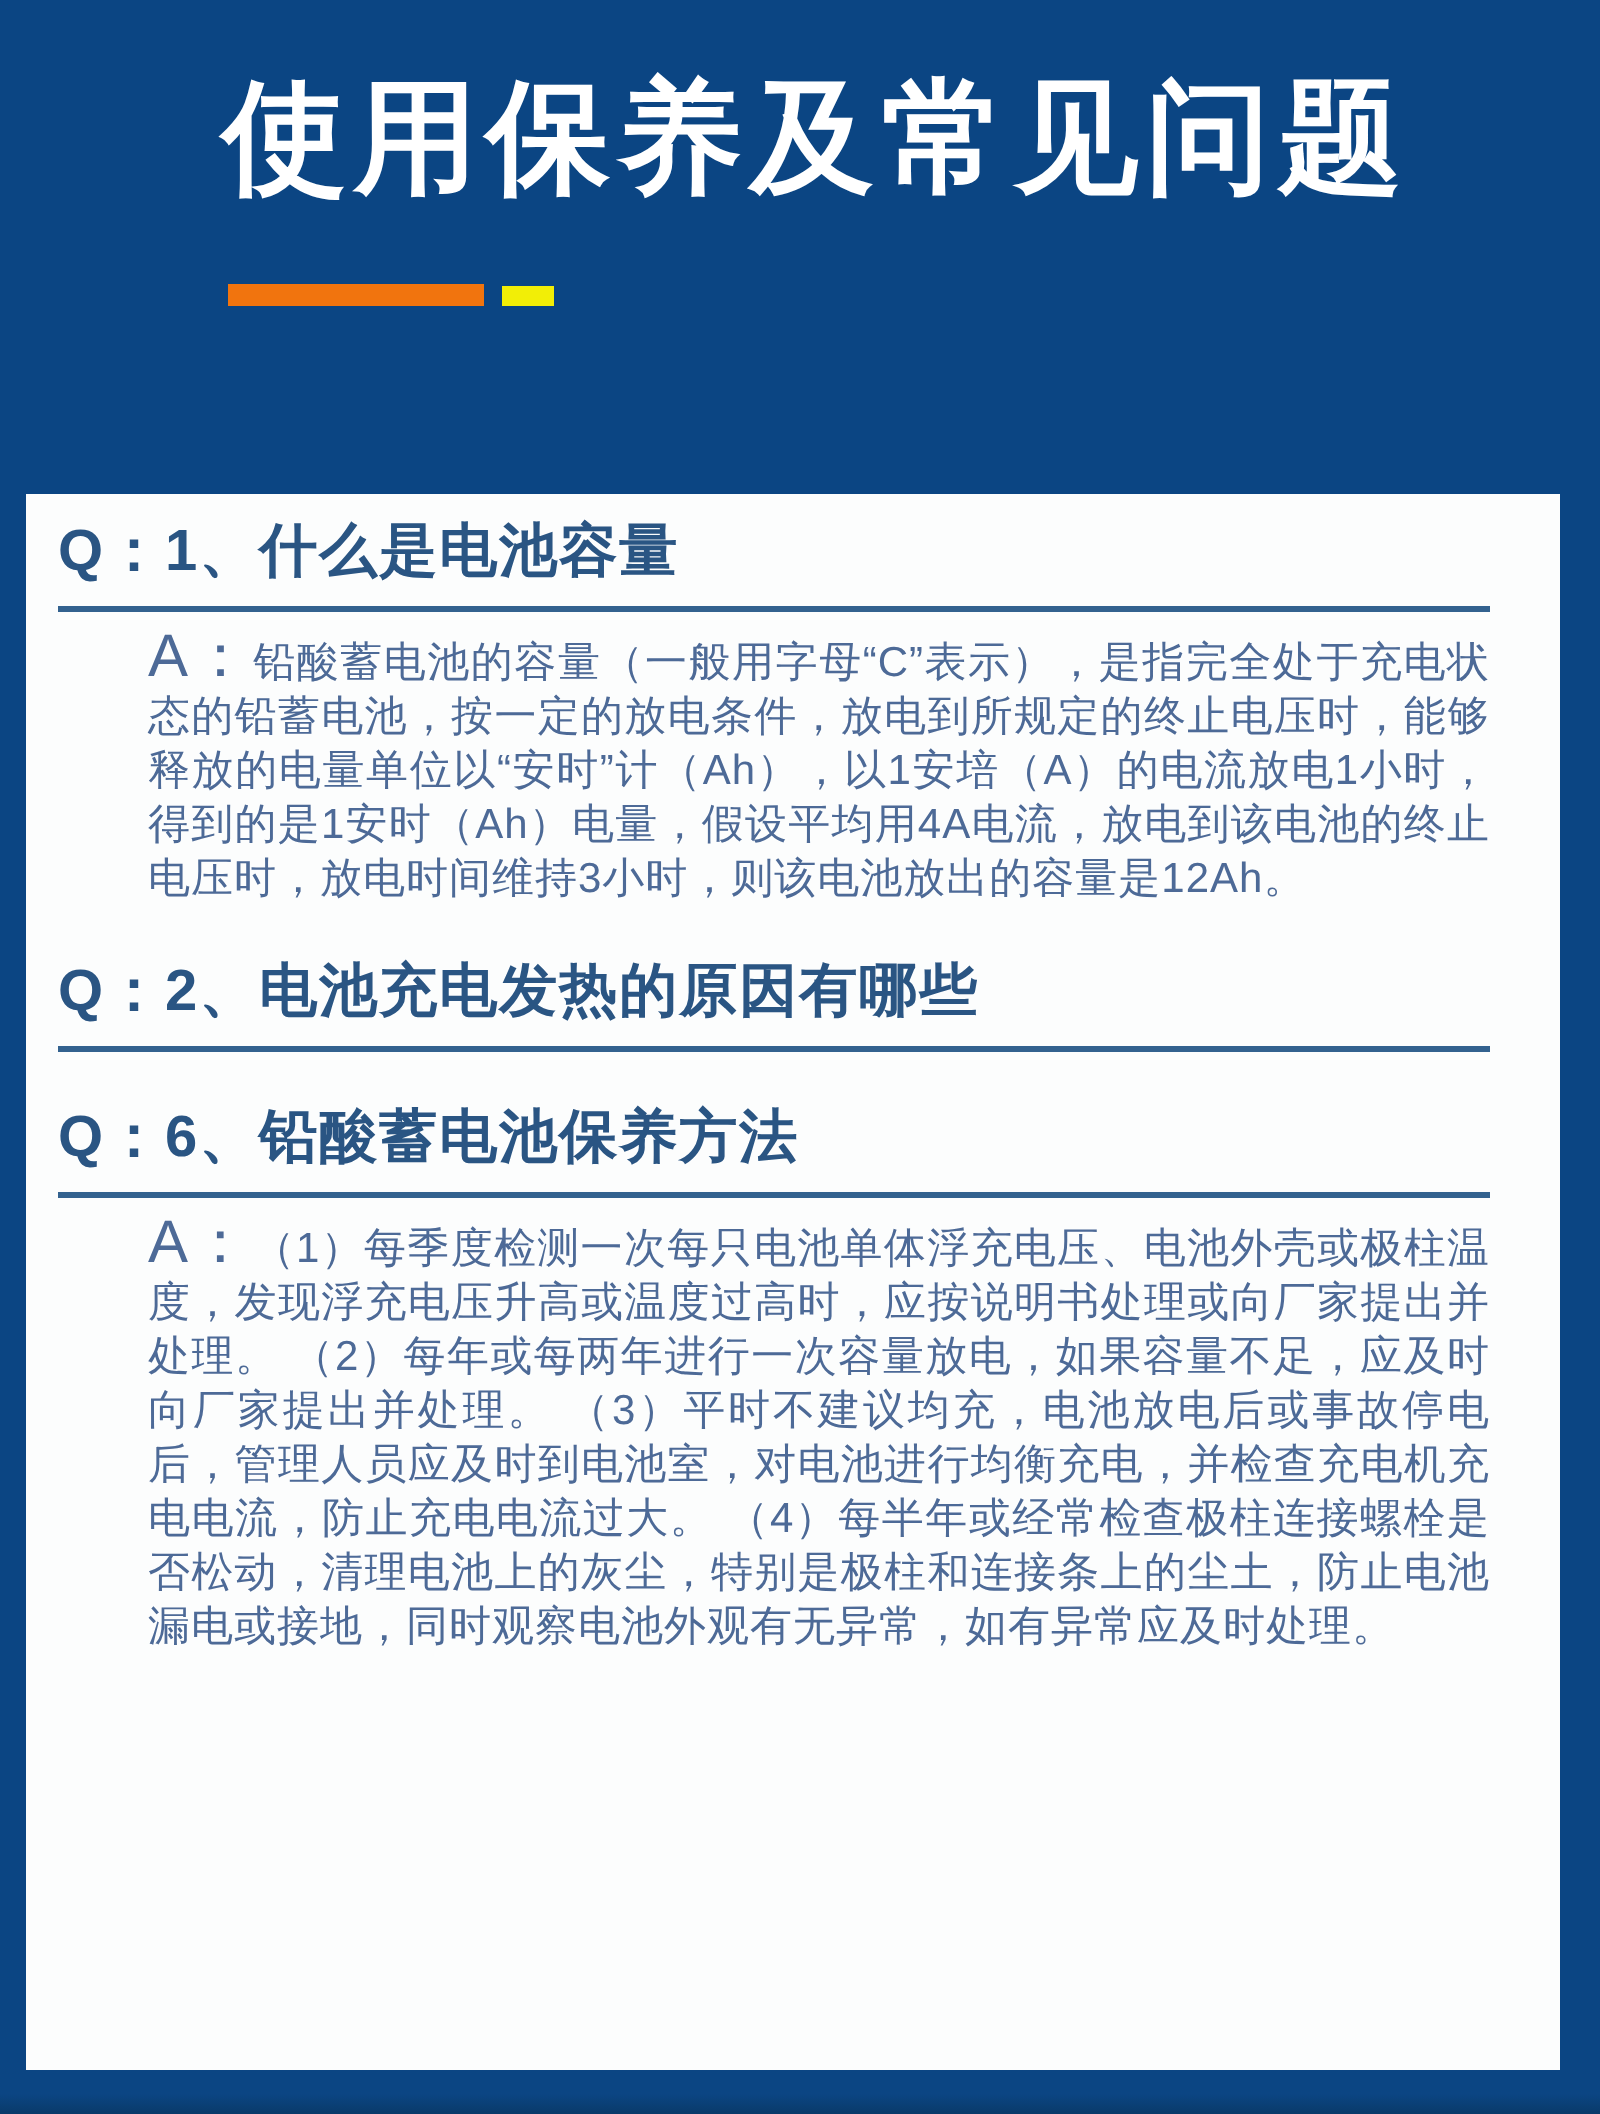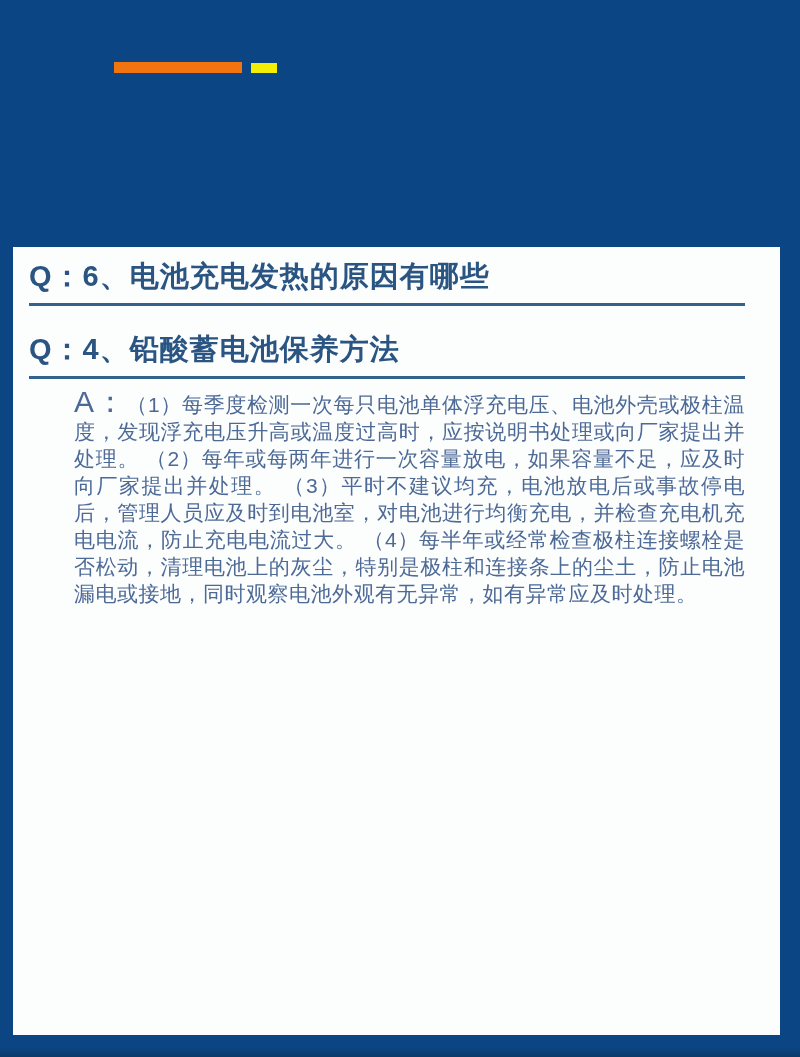--- a/index.html
+++ b/index.html
@@ -83,36 +83,42 @@
     height: 22px;
     background: linear-gradient(to bottom, #0b4583 0%, #0b4583 55%, #093a69 100%);
   }
 </style>
 </head>
 <body>
 
 <div class="page">
 
   <header class="header">
+    <h1 class="page-title">使用保养及常见问题</h1>
     <div class="accents">
       <span class="bar orange"></span>
       <span class="bar yellow"></span>
     </div>
   </header>
 
   <main class="card">
 
+    <section class="qa">
+      <h2 class="question">Q：1、什么是电池容量</h2>
+      <div class="divider"></div>
+      <p class="answer"><span class="a-label">A：</span><span class="a-body">铅酸蓄电池的容量（一般用字母“C”表示），是指完全处于充电状态的铅蓄电池，按一定的放电条件，放电到所规定的终止电压时，能够释放的电量单位以“安时”计（Ah），以1安培（A）的电流放电1小时，得到的是1安时（Ah）电量，假设平均用4A电流，放电到该电池的终止电压时，放电时间维持3小时，则该电池放出的容量是12Ah。</span></p>
+    </section>
 
     <section class="qa">
-      <h2 class="question">Q：6、电池充电发热的原因有哪些</h2>
+      <h2 class="question">Q：2、电池充电发热的原因有哪些</h2>
       <div class="divider"></div>
     </section>
 
     <section class="qa">
-      <h2 class="question">Q：4、铅酸蓄电池保养方法</h2>
+      <h2 class="question">Q：6、铅酸蓄电池保养方法</h2>
       <div class="divider"></div>
       <p class="answer"><span class="a-label">A：</span><span class="a-body">（1）每季度检测一次每只电池单体浮充电压、电池外壳或极柱温度，发现浮充电压升高或温度过高时，应按说明书处理或向厂家提出并处理。 （2）每年或每两年进行一次容量放电，如果容量不足，应及时向厂家提出并处理。 （3）平时不建议均充，电池放电后或事故停电后，管理人员应及时到电池室，对电池进行均衡充电，并检查充电机充电电流，防止充电电流过大。 （4）每半年或经常检查极柱连接螺栓是否松动，清理电池上的灰尘，特别是极柱和连接条上的尘土，防止电池漏电或接地，同时观察电池外观有无异常，如有异常应及时处理。</span></p>
     </section>
 
   </main>
 
   <footer class="footer"></footer>
 
 </div>
 

